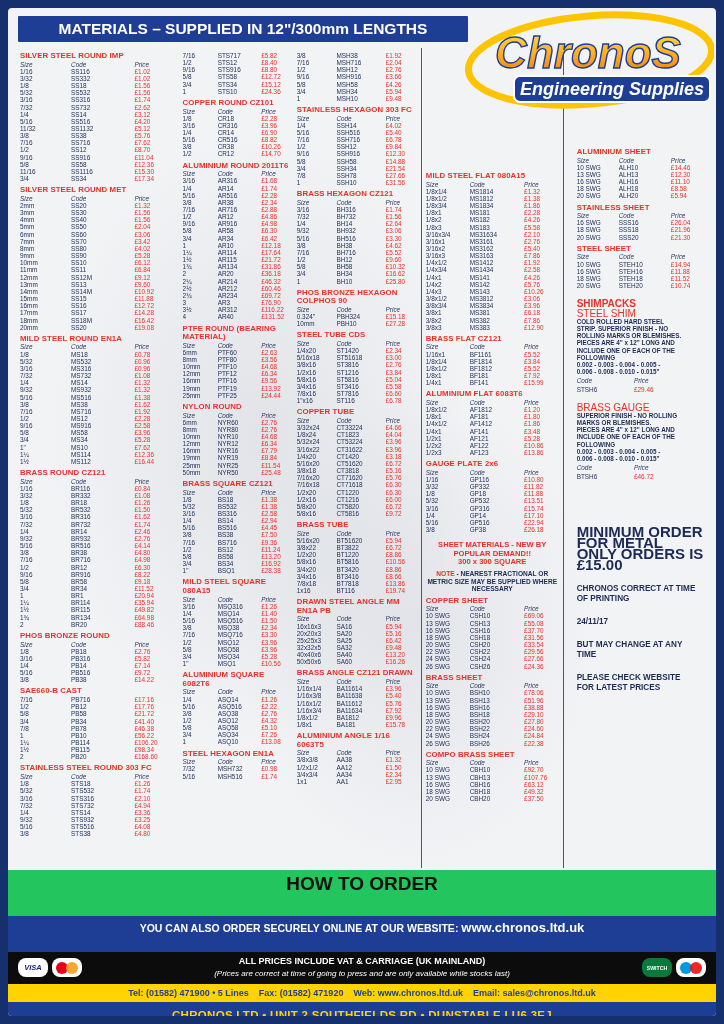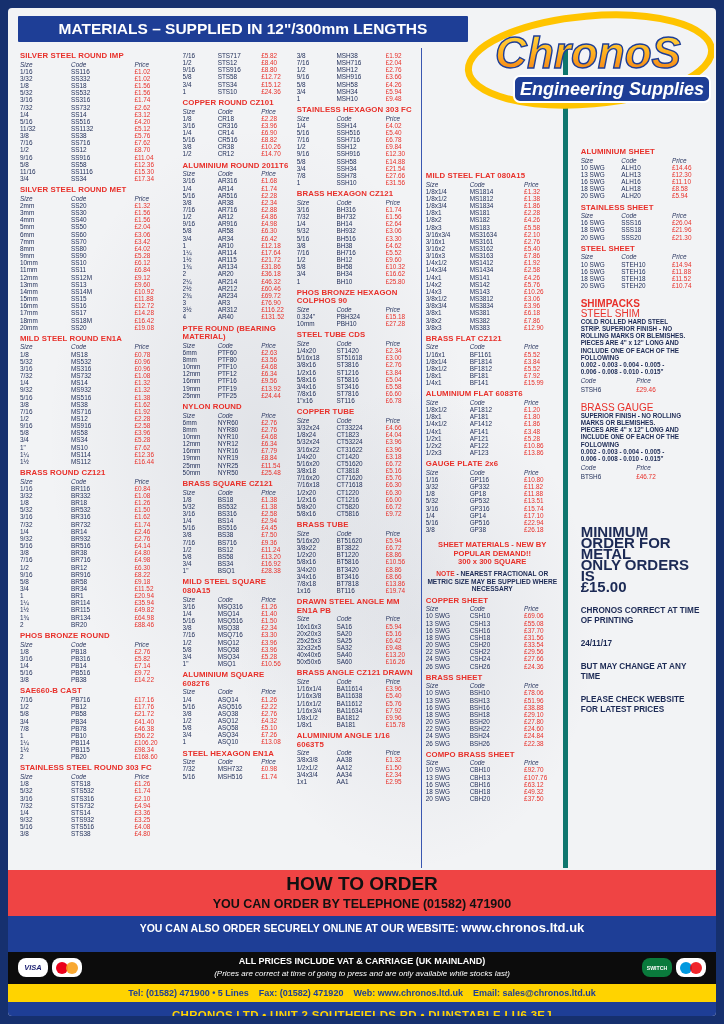--- a/index.html
+++ b/index.html
@@ -12,41 +12,41 @@
   
   .titlebar{position:absolute;top:8px;left:10px;width:450px;height:26px;background:#1e3e96;
     color:#fff;font-weight:bold;font-size:15.5px;line-height:26px;text-align:center;z-index:3;border-radius:1px;}
   
   .logo{position:absolute;top:2px;right:2px;width:252px;height:108px;z-index:3;}
   
   .cols{position:absolute;top:40px;left:8px;right:8px;bottom:148px;display:flex;z-index:2;}
   .col{box-sizing:border-box;padding:0 4px;overflow:hidden;}
   .c0{width:23.5%;} .c1{width:16.5%;} .c2{width:18.5%;}
   .c3{width:20.5%;border-left:1px solid #3a57b0;padding-top:120px;}
-  .c4{width:21%;border-left:5px solid #0f766e;padding-top:96px;padding-left:13px;}
+  .c4{width:21%;border-left:1px solid #0f766e;padding-top:96px;padding-left:13px;}
   .sec{margin-top:4px;}
   .sec-title{color:#e8302a;font-weight:bold;font-size:7.8px;line-height:8.6px;letter-spacing:.1px;}
   .row{display:grid;grid-template-columns:33% 41% 26%;font-size:6.4px;line-height:7.15px;color:#1c2a55;}
   .row span{white-space:nowrap;overflow:hidden;}
   .row.head{font-style:italic;color:#2a3660;}
   .row .price{color:#e8302a;}
   .row.head .price{color:#2a3660;}
   .banner{color:#e8302a;font-weight:bold;font-size:7.6px;line-height:8.4px;text-align:center;margin-top:8px;}
   .notice{font-size:6.6px;line-height:7.4px;color:#1c2a55;font-weight:bold;text-align:center;margin-top:4px;}
   .notice .notice-lead{color:#e8302a;}
   .shim{margin-top:10px;}
   .shim .shim-heading{color:#e8302a;font-weight:bold;font-size:10px;line-height:10px;}
   .shim .shim-title{color:#e8302a;font-weight:normal;font-size:10px;line-height:9px;}
   .shim .shim-desc{font-size:6.3px;line-height:7.1px;color:#1c2a55;font-weight:bold;}
   .shim .row{margin-top:2px;grid-template-columns:45% 55%;}
   .bignote{color:#1c2a55;font-weight:bold;font-size:8.2px;line-height:9.4px;text-align:left;margin-top:14px;}
   .bignote.em{font-size:15px;line-height:11px;margin-top:46px;}
   
   .footer{position:absolute;left:0;right:0;bottom:0;height:146px;z-index:4;}
-  .f-white{background:#ef4444;height:46px;text-align:center;padding-top:2px;box-sizing:border-box;}
+  .f-white{background:#22c55e;height:46px;text-align:center;padding-top:2px;box-sizing:border-box;}
   .f-h1{font-size:19px;font-weight:bold;color:#111;line-height:24px;}
   .f-h2{font-size:12.5px;font-weight:bold;color:#111;line-height:17px;}
   .f-blue{background:#1e3e96;height:36px;color:#fff;text-align:center;font-size:10.5px;line-height:24px;font-weight:bold;}
   .f-blue .site{font-size:13px;font-weight:bold;}
   .f-black{background:#0c0c0c;height:32px;color:#fff;text-align:center;position:relative;padding-top:3px;box-sizing:border-box;}
   .f-b1{font-size:9px;font-weight:bold;line-height:13px;}
   .f-b2{font-size:8px;font-style:italic;line-height:11px;}
   .f-yellow{background:#ffd300;height:18px;color:#1e3e96;font-weight:bold;font-size:9px;line-height:18px;text-align:center;}
   .f-navy{background:#1e3e96;height:26px;color:#ffd300;font-weight:bold;font-size:11.5px;line-height:26px;text-align:center;letter-spacing:.3px;}
   .paygroup{position:absolute;top:6px;display:flex;gap:4px;}
@@ -2006,21 +2006,20 @@
           <div class="bignote">
             <div>PLEASE CHECK WEBSITE</div>
             <div>FOR LATEST PRICES</div>
           </div>
         </div>
     </div>
 
     <div class="footer">
       <div class="f-white">
         <div class="f-h1">HOW TO ORDER</div>
-        <div class="f-h2">YOU CAN ORDER BY TELEPHONE (01582) 471900</div>
       </div>
       <div class="f-blue">
         <span>YOU CAN ALSO ORDER SECURELY ONLINE AT OUR WEBSITE: </span><span class="site">www.chronos.ltd.uk</span>
       </div>
       <div class="f-black">
         <div class="paygroup left">
           <span class="paycard visa">VISA</span>
           <span class="paycard mc"></span>
         </div>
         <div class="f-b1">ALL PRICES INCLUDE VAT &amp; CARRIAGE (UK MAINLAND)</div>

